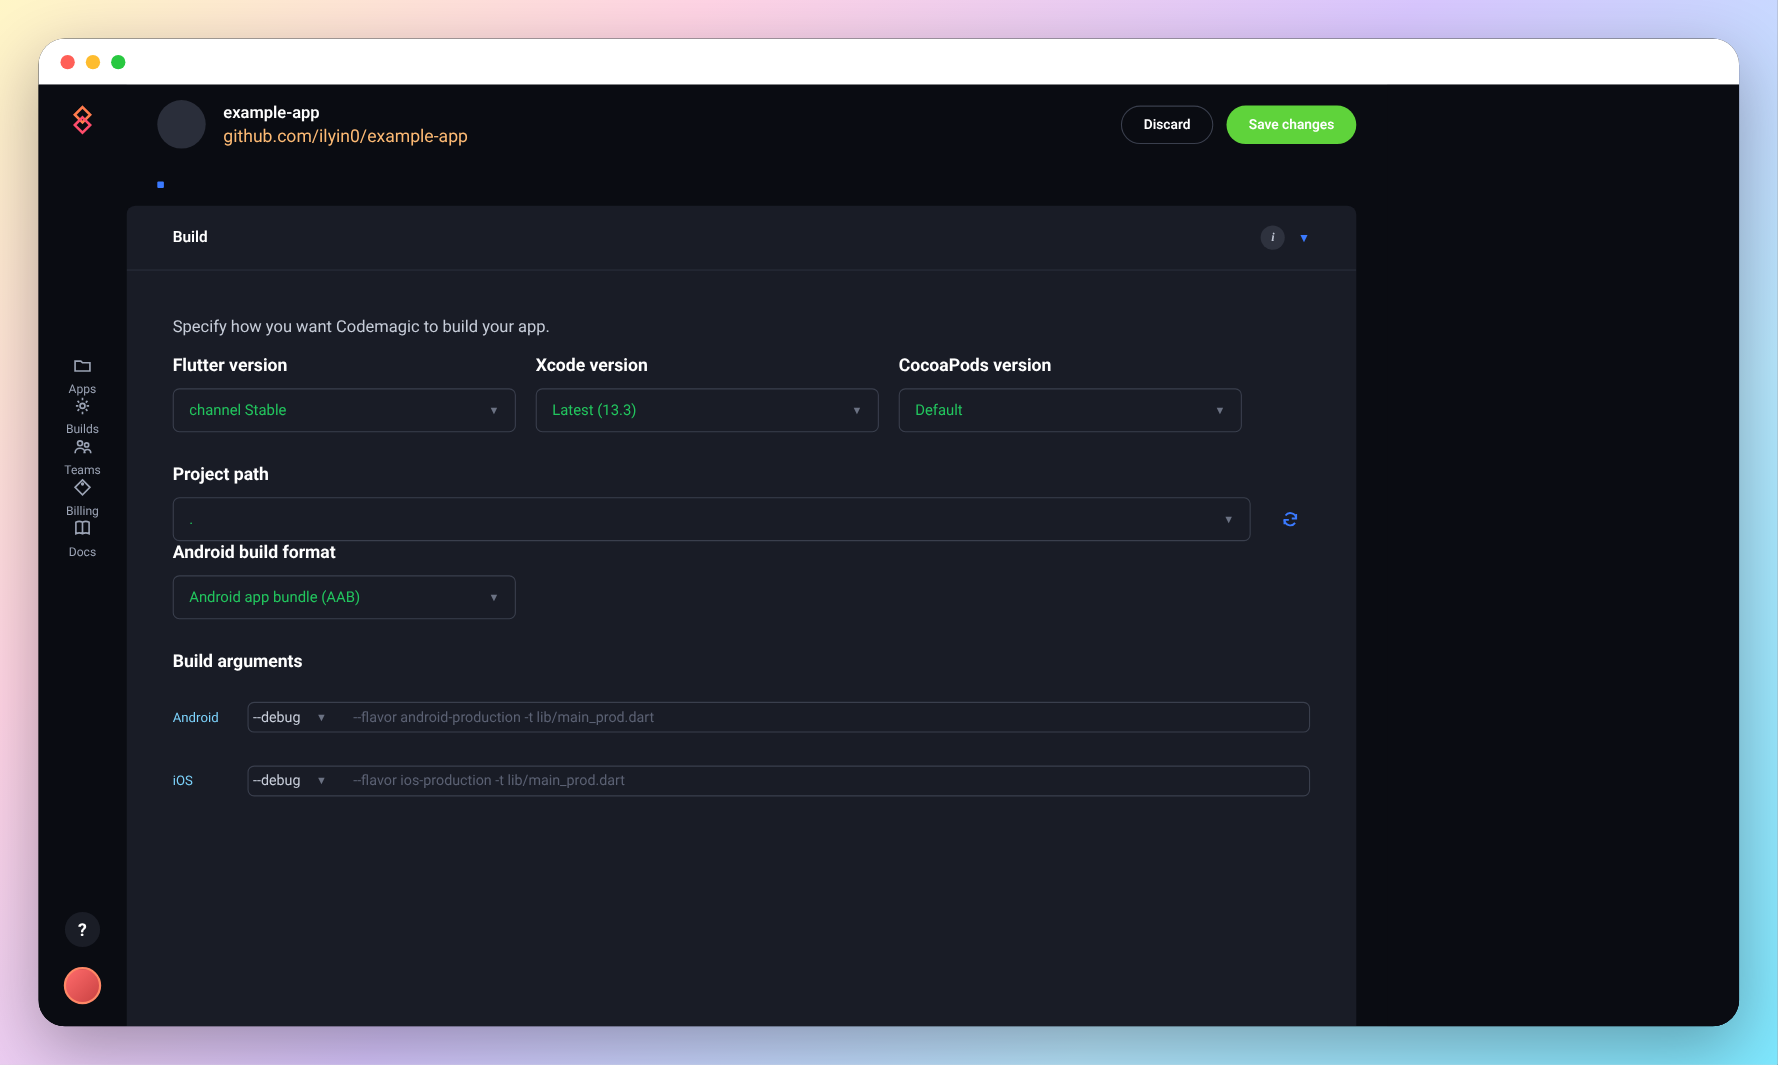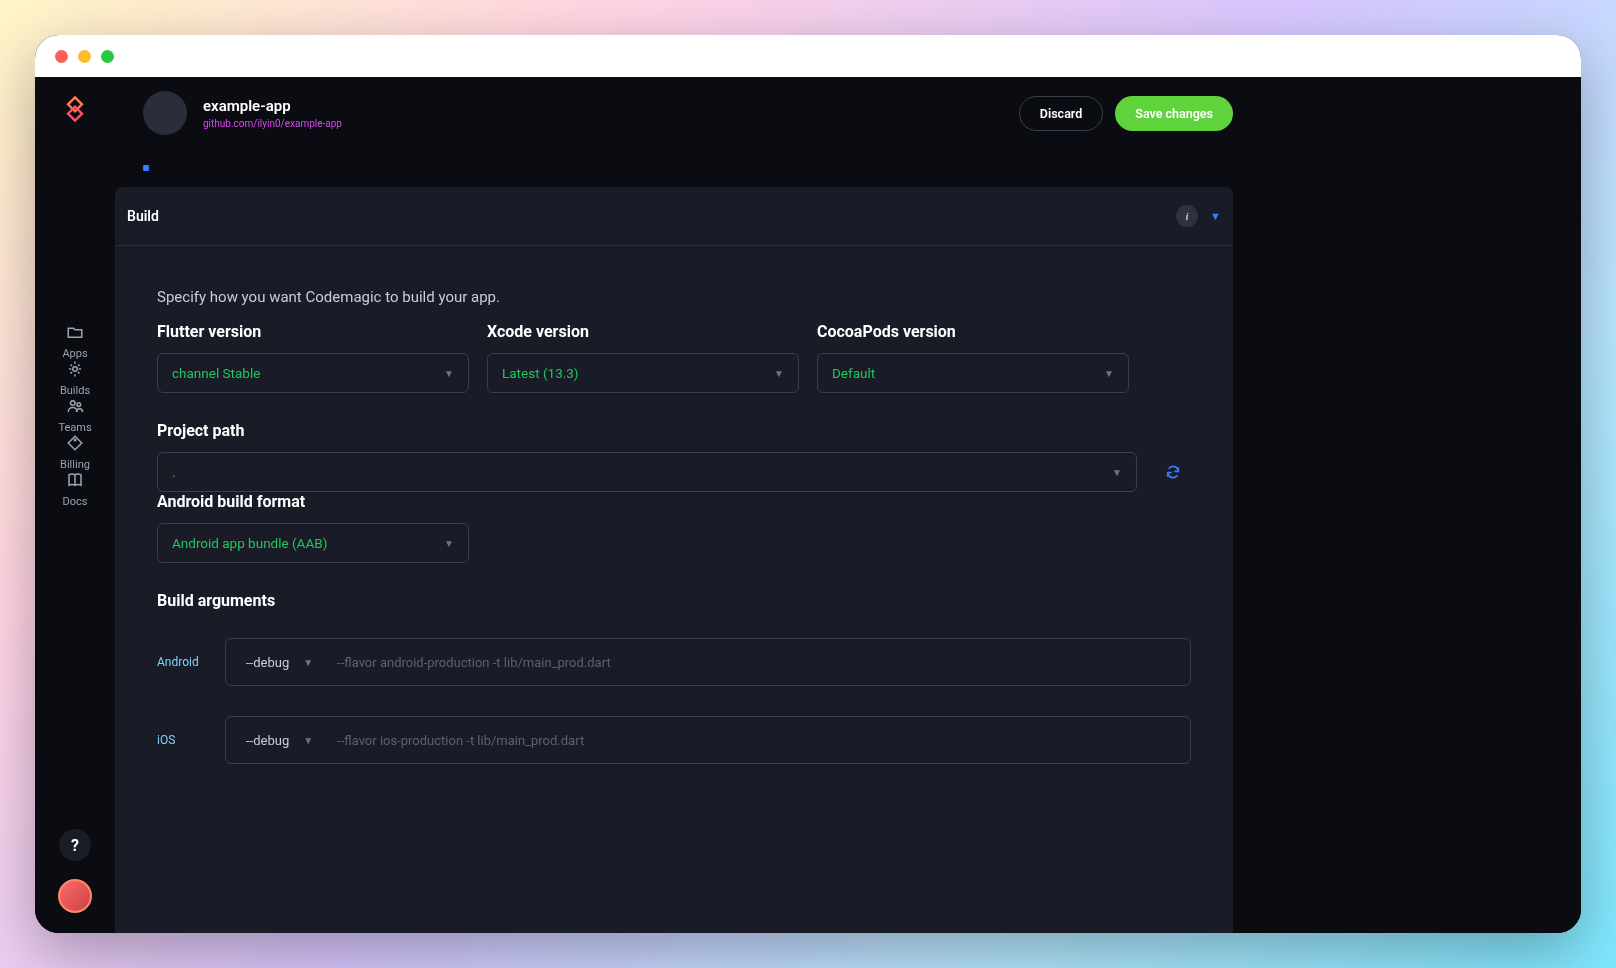--- a/index.html
+++ b/index.html
@@ -72,21 +72,21 @@
   display: flex;
   align-items: center;
   padding: 14px 28px 14px 28px;
   gap: 16px;
 }
 
 .app-icon-circle { width: 44px; height: 44px; border-radius: 50%; background: #2a2e3a; flex-shrink: 0; }
 
 .app-meta { flex: 1; }
 .app-title { color: #fff; font-size: 15px; font-weight: 600; margin-bottom: 3px; }
-.app-subtitle { color: #d946ef; font-size: 10px; }
+.app-subtitle { color: #fdba74; font-size: 16px; }
 
 .header-actions { display: flex; gap: 12px; }
 
 .btn { padding: 9px 20px; border-radius: 20px; font-size: 12.5px; font-weight: 600; cursor: pointer; border: none; }
 .btn-outline { background: transparent; color: #fff; border: 1px solid #3a3f4d; }
 .btn-primary { background: #5fd33b; color: #fff; }
 
 .tab-indicator { height: 6px; padding-left: 28px; }
 .tab-indicator .tick { width: 6px; height: 6px; background: #3b7aff; border-radius: 1px; }
 
@@ -96,21 +96,21 @@
   border-radius: 8px 8px 0 0;
   flex: 1;
   display: flex;
   flex-direction: column;
   overflow: hidden;
 }
 
 .panel-header {
   display: flex;
   align-items: center;
-  padding: 18px 12px;
+  padding: 18px 42px;
   border-bottom: 1px solid #2a2e3a;
 }
 .panel-title { color: #fff; font-size: 14px; font-weight: 600; flex: 1; }
 .info-btn { width: 22px; height: 22px; border-radius: 50%; background: #2e323e; color: #c0c6d4; display: flex; align-items: center; justify-content: center; font-size: 11px; font-weight: bold; font-style: italic; font-family: Georgia, serif; cursor: pointer; margin-right: 12px; }
 .chevron-toggle { color: #3b7aff; font-size: 11px; cursor: pointer; }
 
 .panel-body { padding: 42px 42px 24px 42px; overflow-y: auto; flex: 1; }
 
 .intro-text { color: #c7cdd9; font-size: 15px; margin-bottom: 16px; }
 
@@ -144,26 +144,26 @@
 .radio-circle { width: 18px; height: 18px; border-radius: 50%; border: 2px solid #5b6173; display: flex; align-items: center; justify-content: center; }
 .radio-circle.selected { border-color: #3b7aff; }
 .radio-dot { width: 8px; height: 8px; border-radius: 50%; background: #3b7aff; }
 .radio-label { color: #c7cdd9; font-size: 13.5px; }
 .radio-label.selected { color: #fff; font-weight: 600; }
 
 .arg-row { display: flex; align-items: center; gap: 18px; margin-bottom: 18px; }
 .arg-platform { width: 50px; color: #7dd3fc; font-size: 12px; }
 .arg-input-wrap {
   flex: 1;
-  height: 48px;
+  height: 28px;
   border: 1px solid #3a3f4d;
   border-radius: 6px;
   display: flex;
   align-items: center;
-  padding: 0 20px;
+  padding: 0 4px;
   gap: 14px;
 }
 .arg-mode { color: #c7cdd9; font-size: 13px; white-space: nowrap; }
 .arg-caret { color: #6b7283; font-size: 10px; margin-right: 10px; }
 .arg-placeholder { color: #5b6173; font-size: 13px; flex: 1; }
 
 .right-pane { width: 320px; background: #0a0c12; flex-shrink: 0; }
 </style>
 </head>
 <body>

